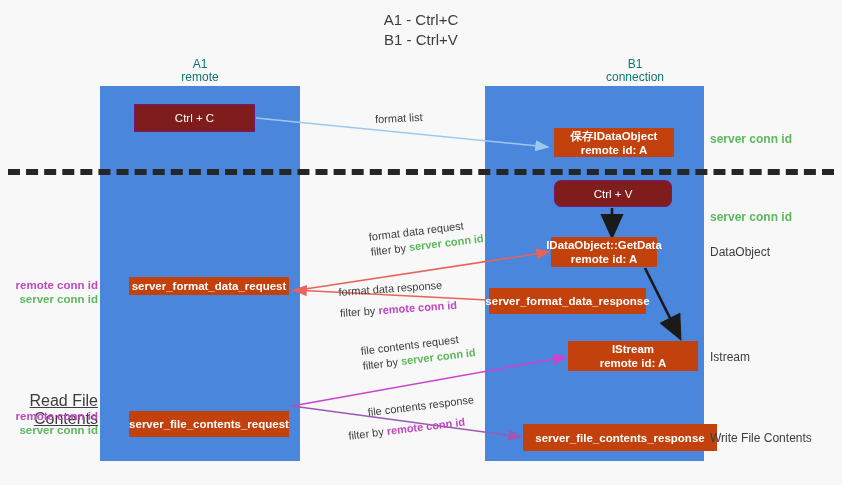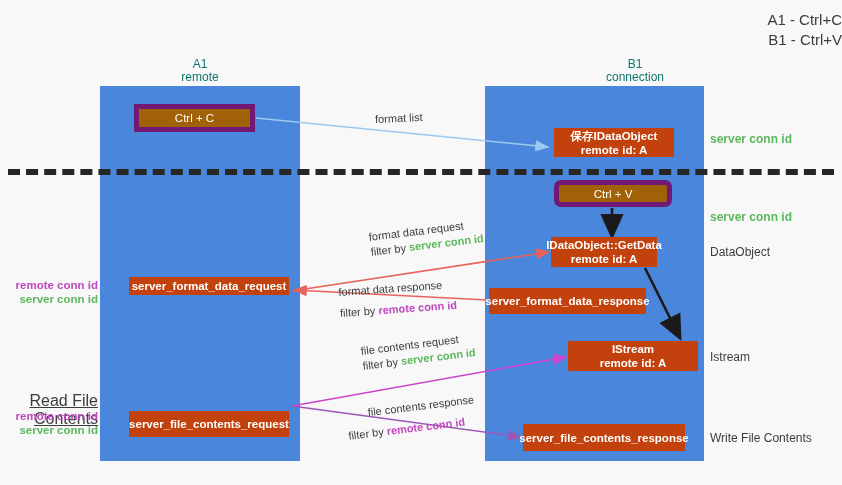--- a/index.html
+++ b/index.html
@@ -11,21 +11,21 @@
     width: 842px; height: 485px;
     background: #f8f8f8;
     font-family: "Liberation Sans", sans-serif;
     overflow: hidden;
   }
   .abs { position: absolute; }
 
   
   #title {
     left: 0; top: 10px; width: 842px;
-    text-align: right;
+    text-align: center;
     font-size: 15px; color: #3c3c3c;
     line-height: 20px;
     white-space: pre-line;
   }
 
   
   .col-head {
     text-align: center;
     font-size: 12px; color: #0f766e;
     line-height: 13px;
@@ -58,32 +58,32 @@
     box-sizing: border-box;
     display: flex; flex-direction: column;
     align-items: center; justify-content: center;
     color: #ffffff;
     font-size: 11.5px;
     line-height: 14px;
     text-align: center;
     white-space: pre-line;
     padding: 2px 4px;
   }
-  .box.green { background: #a16207; border: 5px solid #701a75; }
+  .box.green { background: #7f1d1d; border: 1px solid #701a75; }
   .box.orange { background: #c2410c; font-weight: bold; }
 
   #box-ctrlc  { left: 134px; top: 104px; width: 121px; height: 28px; }
   #box-save   { left: 554px; top: 128px; width: 120px; height: 29px; }
   #box-ctrlv  { left: 554px; top: 180px; width: 118px; height: 27px; border-radius: 7px; }
   #box-getdata{ left: 551px; top: 237px; width: 106px; height: 30px; }
   #box-fdreq  { left: 129px; top: 277px; width: 160px; height: 18px; }
   #box-fdresp { left: 489px; top: 288px; width: 157px; height: 26px; }
   #box-istream{ left: 568px; top: 341px; width: 130px; height: 30px; }
   #box-fcreq  { left: 129px; top: 411px; width: 160px; height: 26px; }
-  #box-fcresp { left: 523px; top: 424px; width: 162px; height: 27px; }
+  #box-fcresp { left: 523px; top: 424px; width: 194px; height: 27px; }
 
   
   .side-label {
     font-size: 12px; color: #3c3c3c;
   }
   .conn-green  { color: #5cb85c; font-weight: bold; }
   .conn-purple { color: #c048c0; font-weight: bold; }
 
   #lbl-sc-1 { left: 710px; top: 132px; }
   #lbl-sc-2 { left: 710px; top: 210px; }

